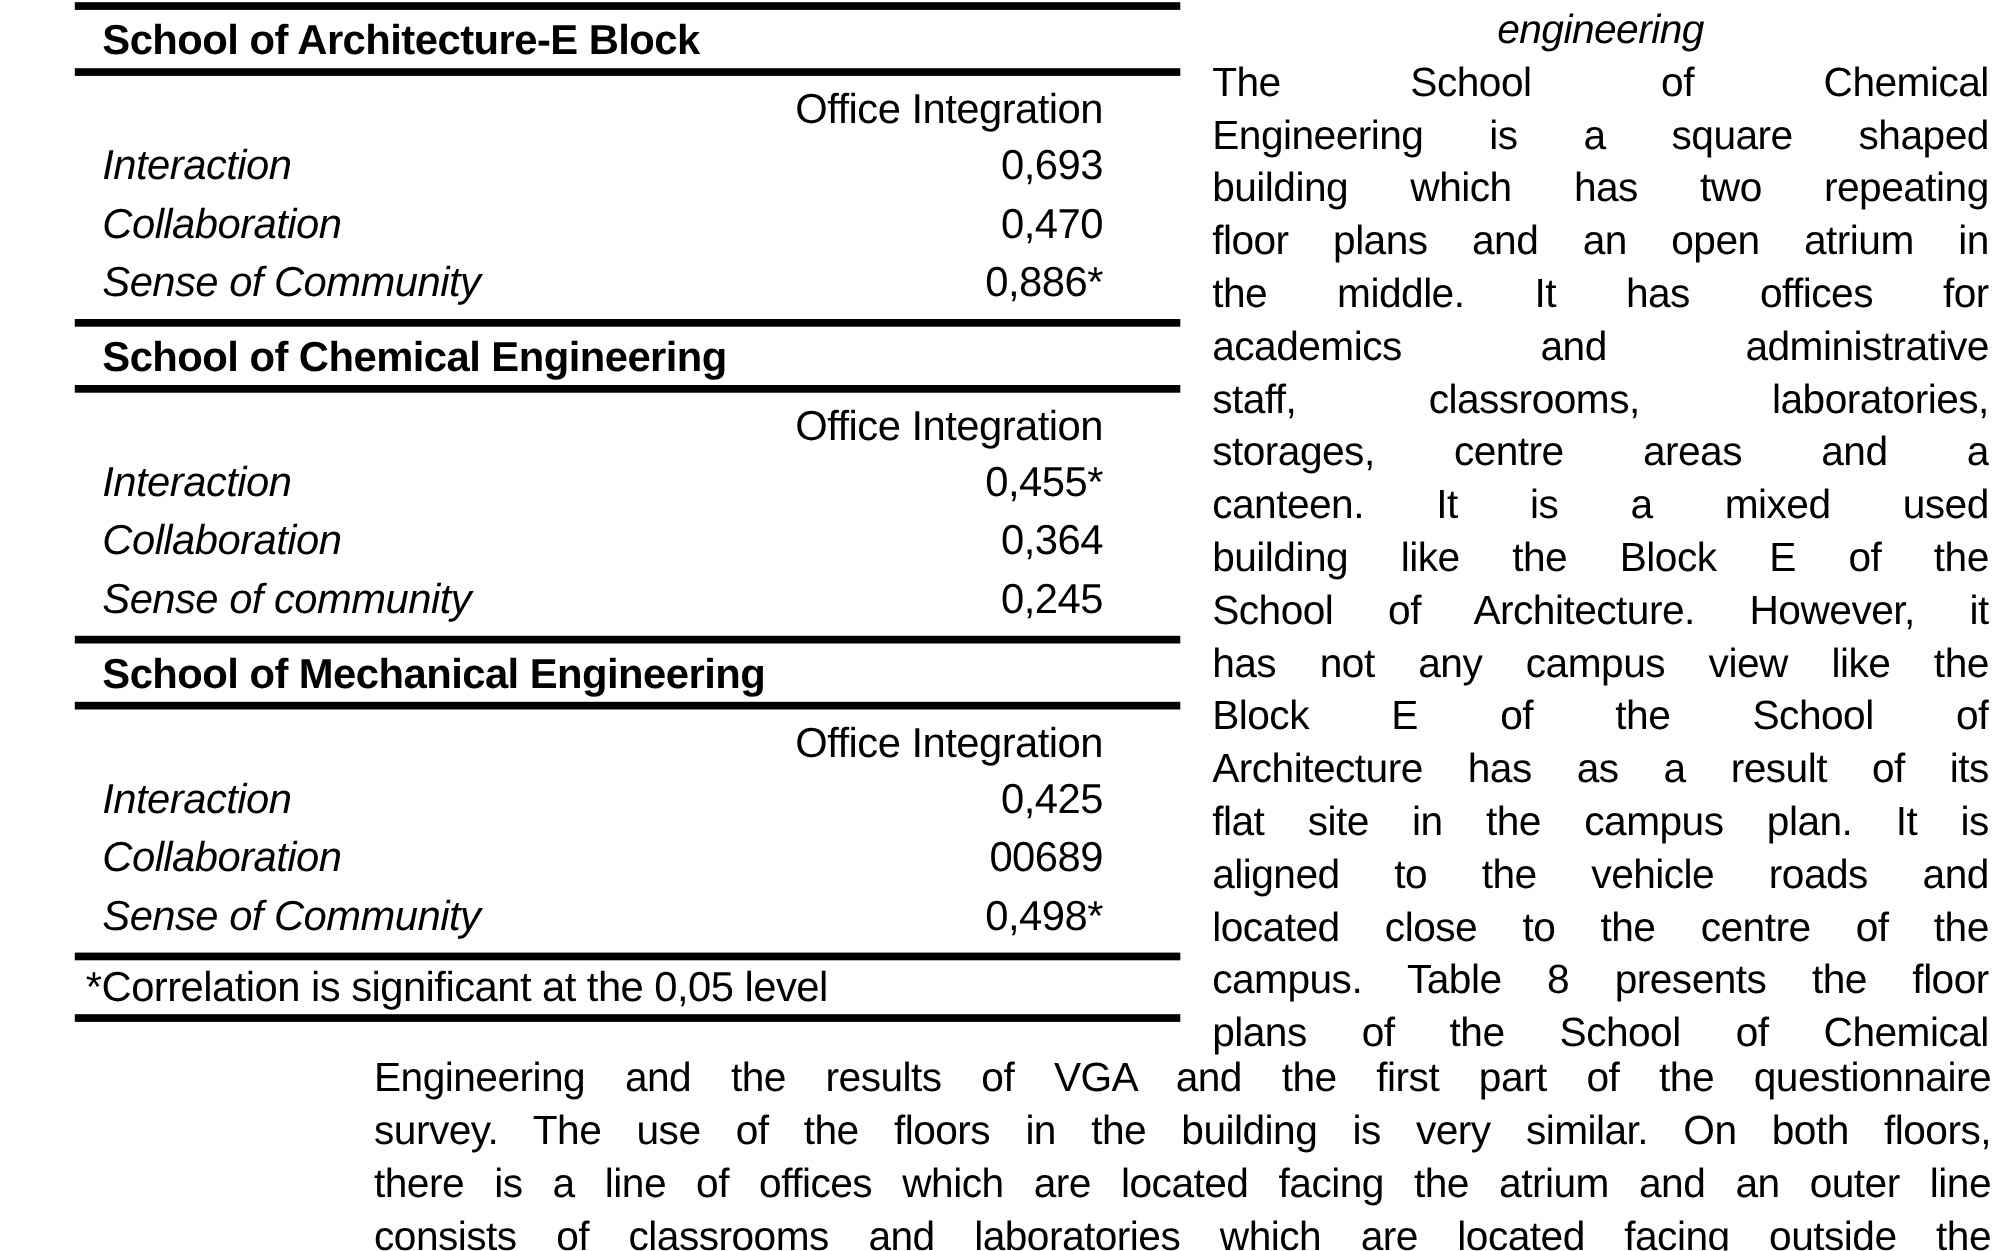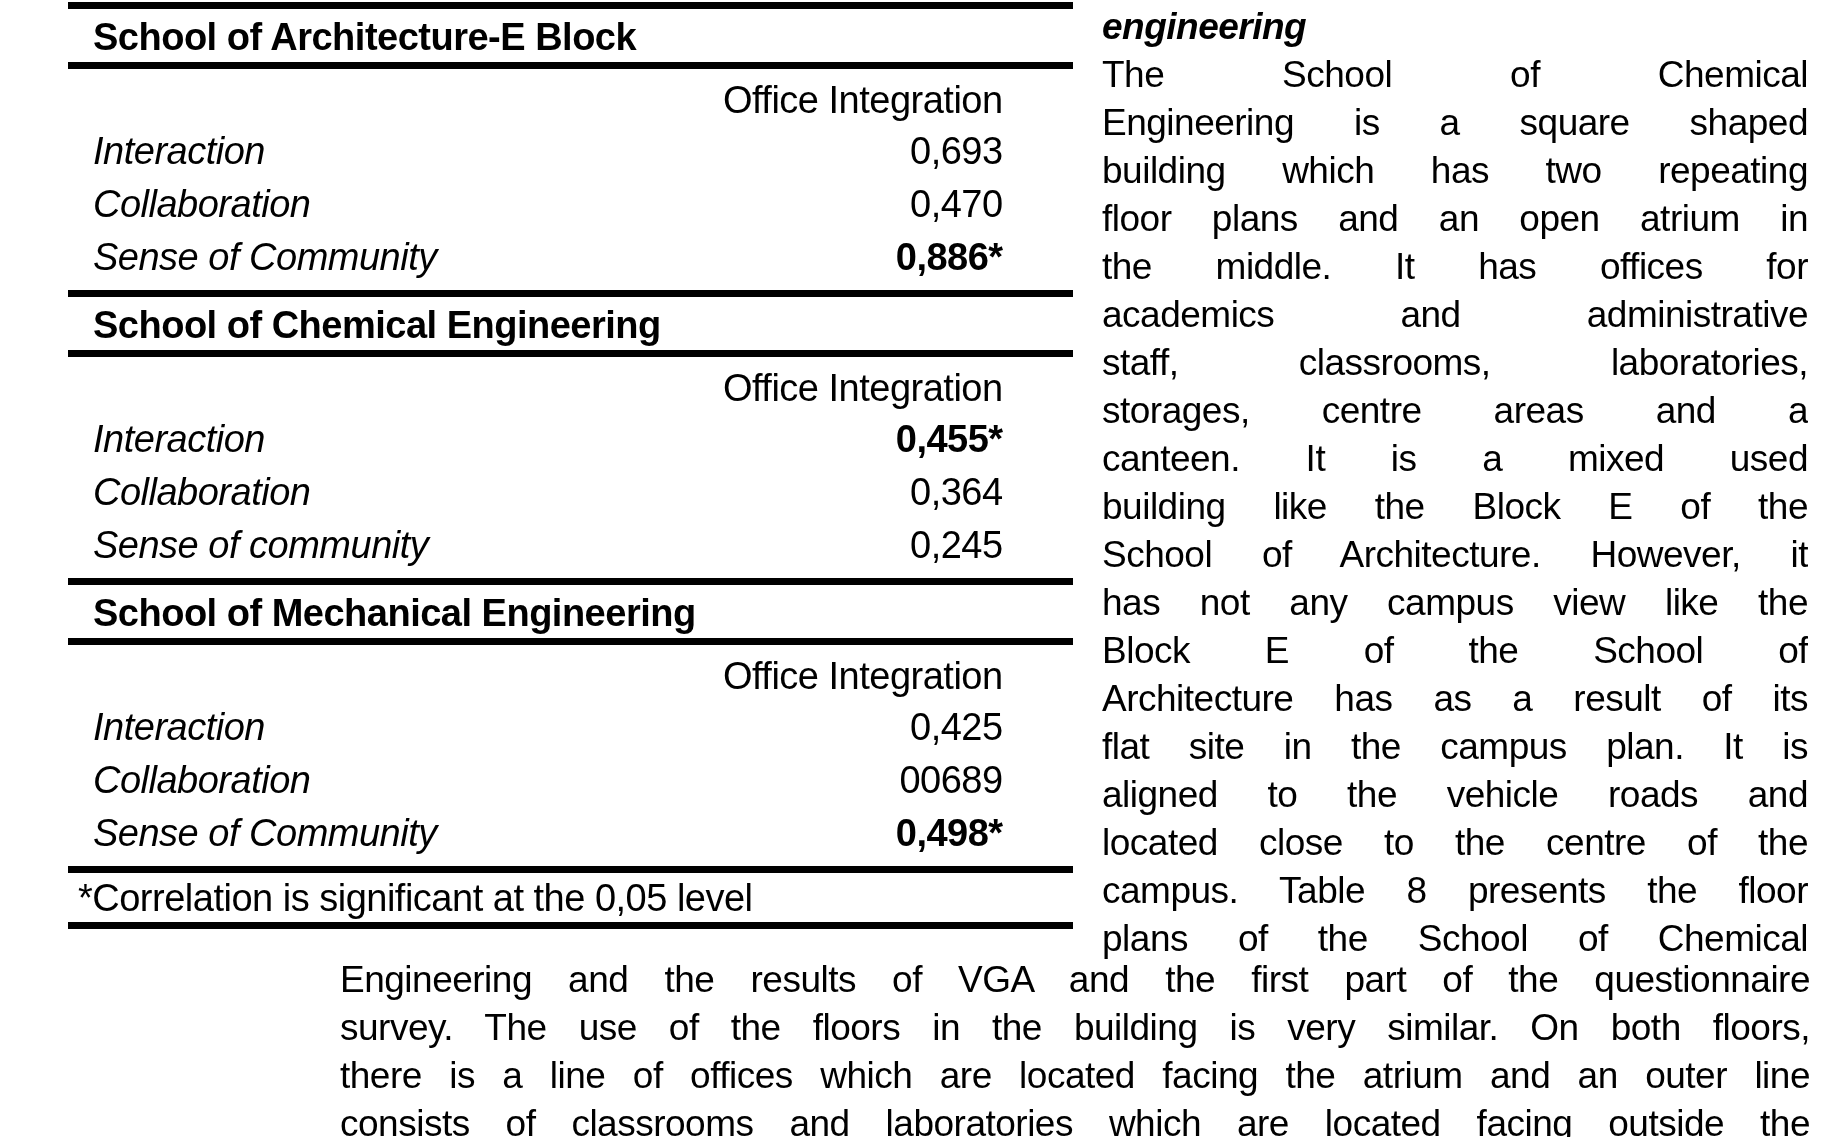--- a/index.html
+++ b/index.html
@@ -27,35 +27,35 @@
   .trow { display: flex; align-items: baseline; }
   .tlabel {
     flex: 0 0 50%; box-sizing: border-box; padding-left: 25px;
     font-size: 38px; line-height: 53px; white-space: nowrap; font-style: italic;
   }
   .tvalue {
     flex: 0 0 43%; text-align: right;
     font-size: 38px; line-height: 53px; white-space: nowrap;
   }
   .colhead-row .tvalue { line-height: 50px; }
-  .sig { font-weight: bold; }
+  .sig { font-weight: normal; }
   .footnote {
     font-size: 38px; line-height: 40px;
     padding: 5px 0 4px 10px; white-space: nowrap;
   }
 
   
   .right-col {
     position: absolute; left: 1102px; top: 3px; width: 706px;
     font-size: 37px; line-height: 48px;
     letter-spacing: -0.5px;
   }
   .rc-heading {
-    font-weight: bold; font-style: italic;
-    height: 48px; overflow: hidden;
+    font-weight: normal; font-style: italic;
+    height: 48px; overflow: hidden; text-align: center;
   }
   .jline {
     text-align: justify;
     text-align-last: justify;
     height: 48px; overflow: hidden;
   }
   .jline::after { content: ""; display: inline-block; width: 100%; height: 0; }
 
   
   .bottom-par {

